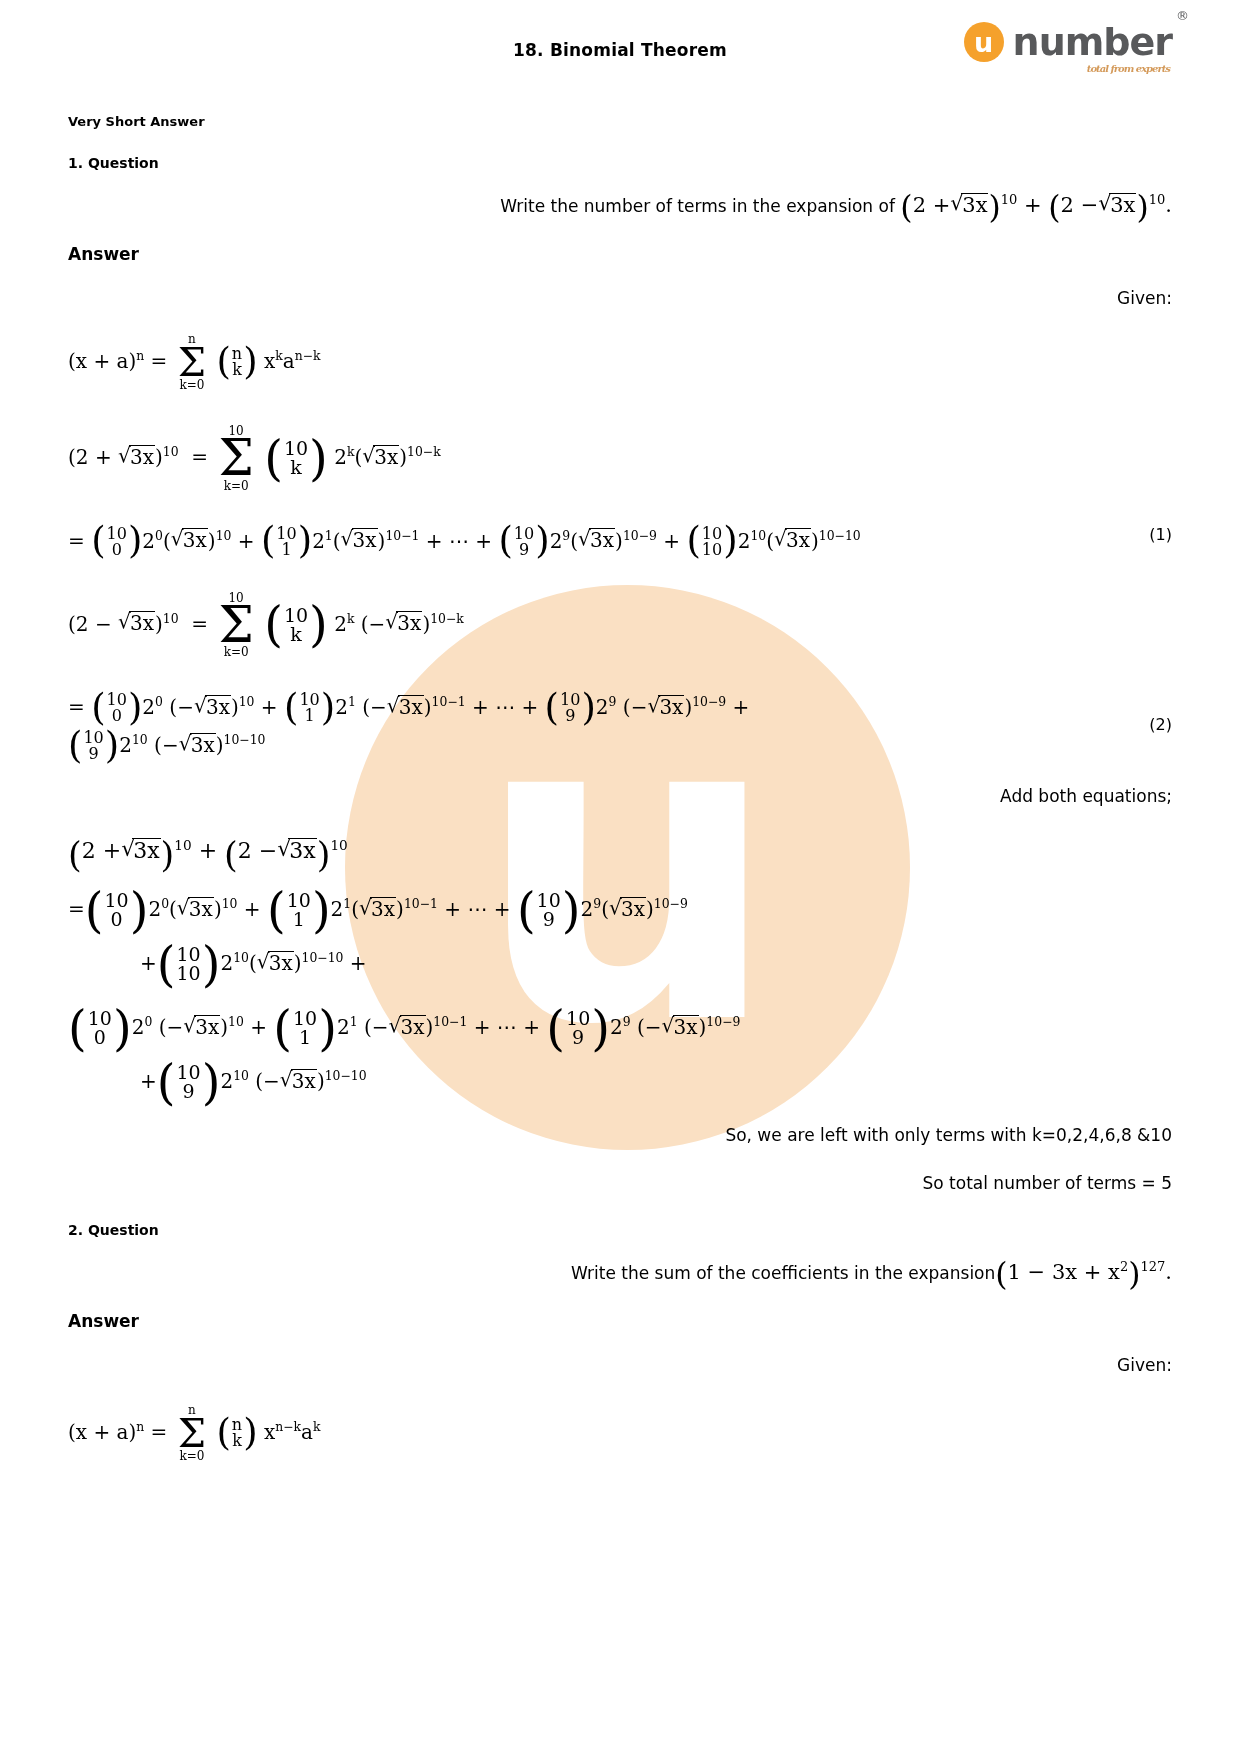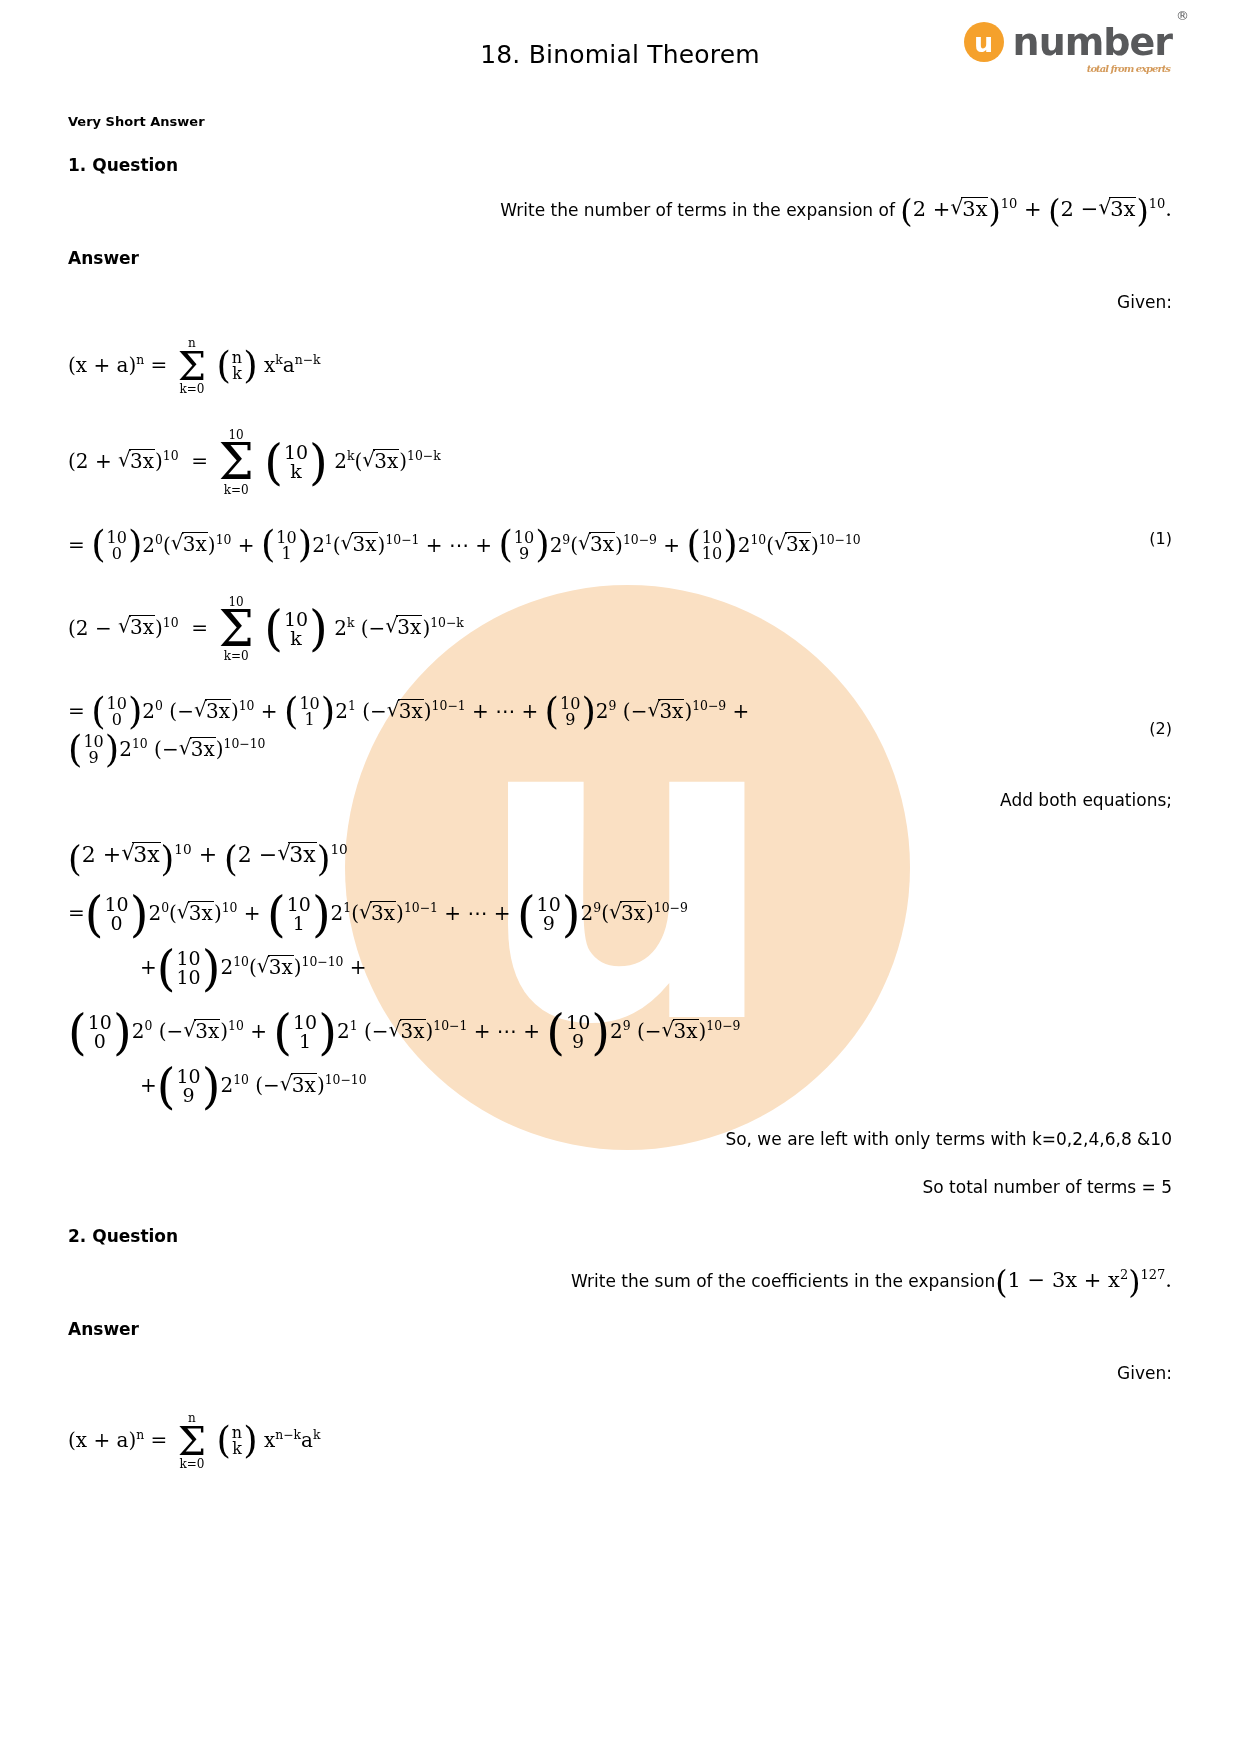--- a/index.html
+++ b/index.html
@@ -41,22 +41,22 @@
 
   
   .header{
     position:relative;
     height:96px;
   }
   .doc-title{
     position:absolute;
     left:0; right:0; top:40px;
     text-align:center;
-    font-size:25px;
-    font-weight:normal;
+    font-size:17px;
+    font-weight:bold;
     letter-spacing:.2px;
   }
   .logo{
     position:absolute;
     right:0; top:22px;
     display:flex;
     align-items:center;
     gap:9px;
   }
   .logo-mark{
@@ -79,21 +79,21 @@
     position:absolute; right:2px; bottom:-13px;
     font-size:10px; font-style:italic; color:#d49a5a;
     font-family:"DejaVu Serif", serif;
     white-space:nowrap;
   }
 
   h2.section{
     font-size:13px; font-weight:bold; margin:18px 0 0 0;
   }
   h3.qnum{
-    font-size:17px; font-weight:bold; margin:26px 0 0 0;
+    font-size:14px; font-weight:bold; margin:26px 0 0 0;
   }
   .para{
     font-size:17px; margin:22px 0 0 0; line-height:1.5;text-align:right;
   }
   .lbl{font-size:17px;font-weight:bold;margin:24px 0 0 0;}
 
   
   .math{
     font-family:"DejaVu Serif", serif;
     font-size:20px;

